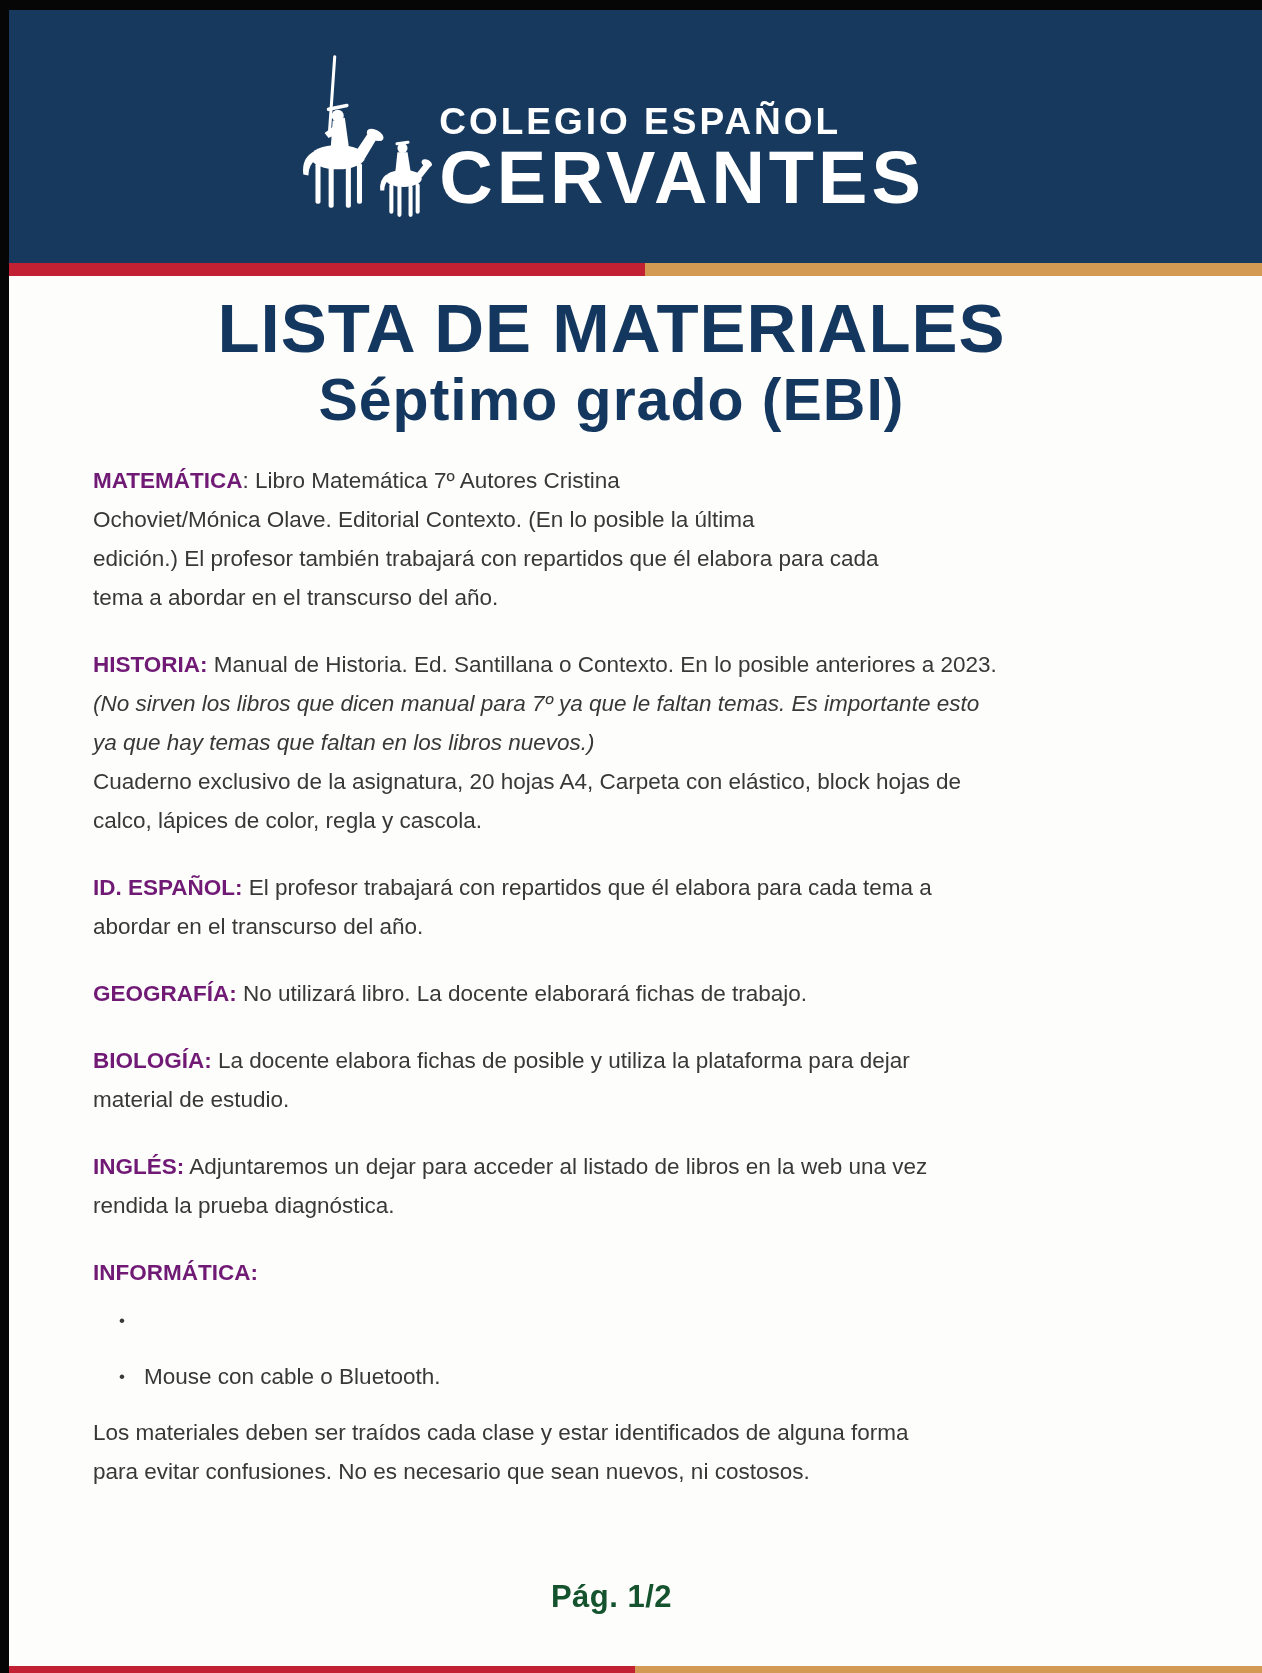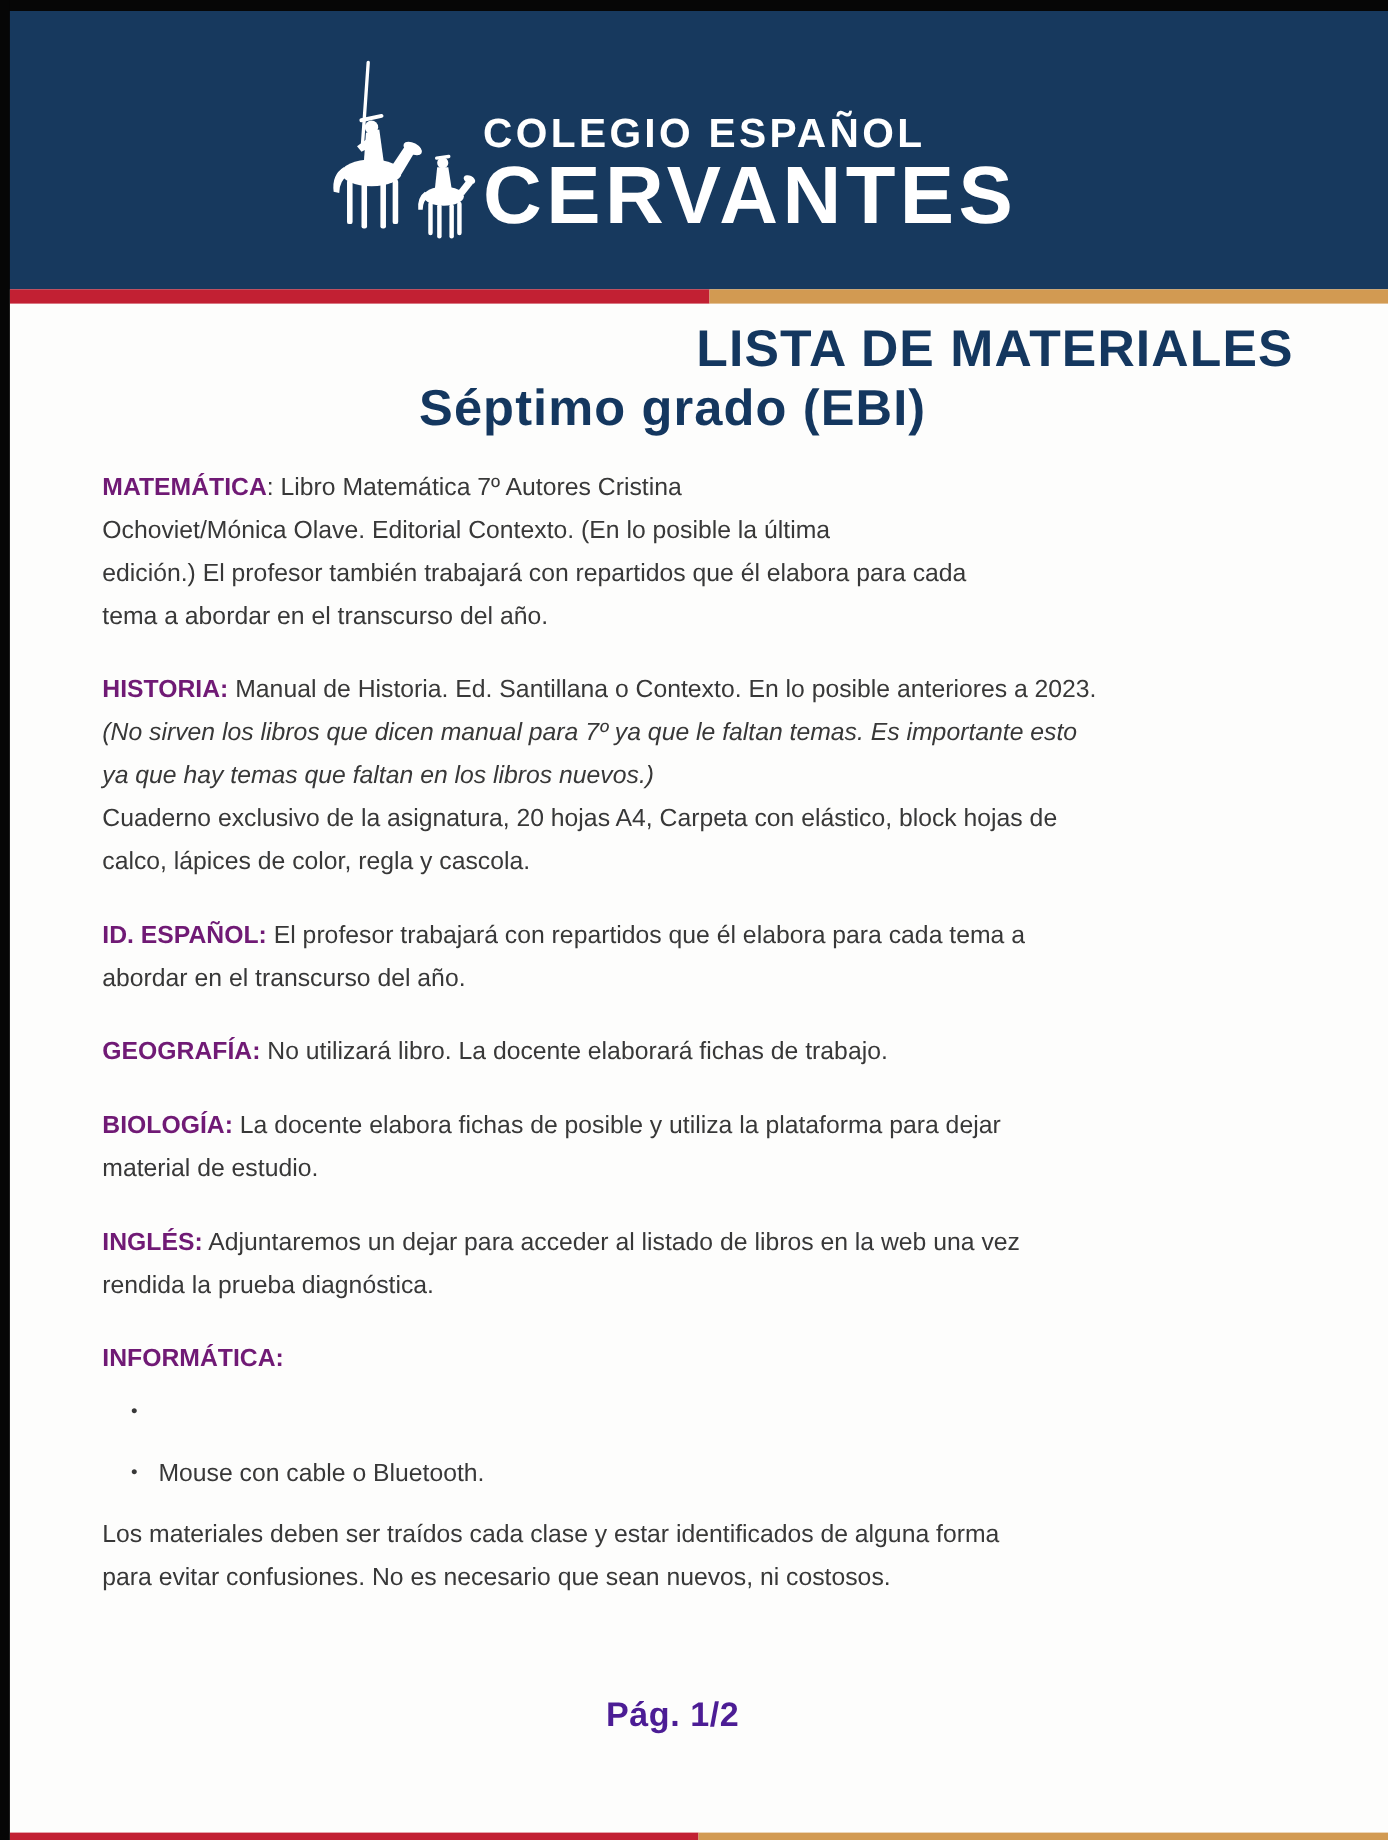--- a/index.html
+++ b/index.html
@@ -24,36 +24,36 @@
   .stripe-top{top:263px;height:13px;}
   .stripe-bottom{bottom:0;height:7px;}
   .stripe .red{background:#c22033;width:636px;flex:none;}
   .stripe-bottom .red{width:626px;}
   .stripe .gold{background:#d29a52;flex:1;}
 
   
   .content{position:relative;padding:293px 40px 0 93px;color:#383838;
            font-size:22.5px;line-height:39px;}
   .title-block{text-align:center;transform:translateX(-46px);color:#14375f;}
-  .doc-title{font-size:47px;font-weight:800;letter-spacing:1px;line-height:1.04;margin:0;text-align:right;}
-  .doc-subtitle{font-size:46px;font-weight:800;letter-spacing:1px;line-height:1.1;margin:3px 0 0;}
+  .doc-title{font-size:69px;font-weight:800;letter-spacing:1px;line-height:1.04;margin:0;}
+  .doc-subtitle{font-size:59px;font-weight:800;letter-spacing:1px;line-height:1.1;margin:3px 0 0;}
   .title-gap{height:28px;}
 
   .sec{margin:0 0 28px;white-space:pre-line;}
   .sec .lbl{font-weight:bold;color:#701a75;}
   .sec i{font-style:italic;}
   .sec.tight{margin-bottom:2px;}
 
   .bullets{list-style:none;margin:0;padding:0;}
   .bullets li{display:flex;padding-left:26px;margin:9px 0 17px;}
   .bullets .dot{width:25px;flex:none;font-size:17px;line-height:39px;color:#383838;}
 
   .closing{margin-top:0;}
 
-  .footer{text-align:center;transform:translateX(-46px);font-size:31px;color:#4c1d95;
+  .footer{text-align:center;transform:translateX(-46px);font-size:31px;color:#14532d;
           font-weight:600;margin-top:86px;letter-spacing:0.5px;}
 </style>
 </head>
 <body>
 
 <div class="page">
   <div class="edge-top"></div>
   <div class="edge-left"></div>
 
   <header class="banner">

